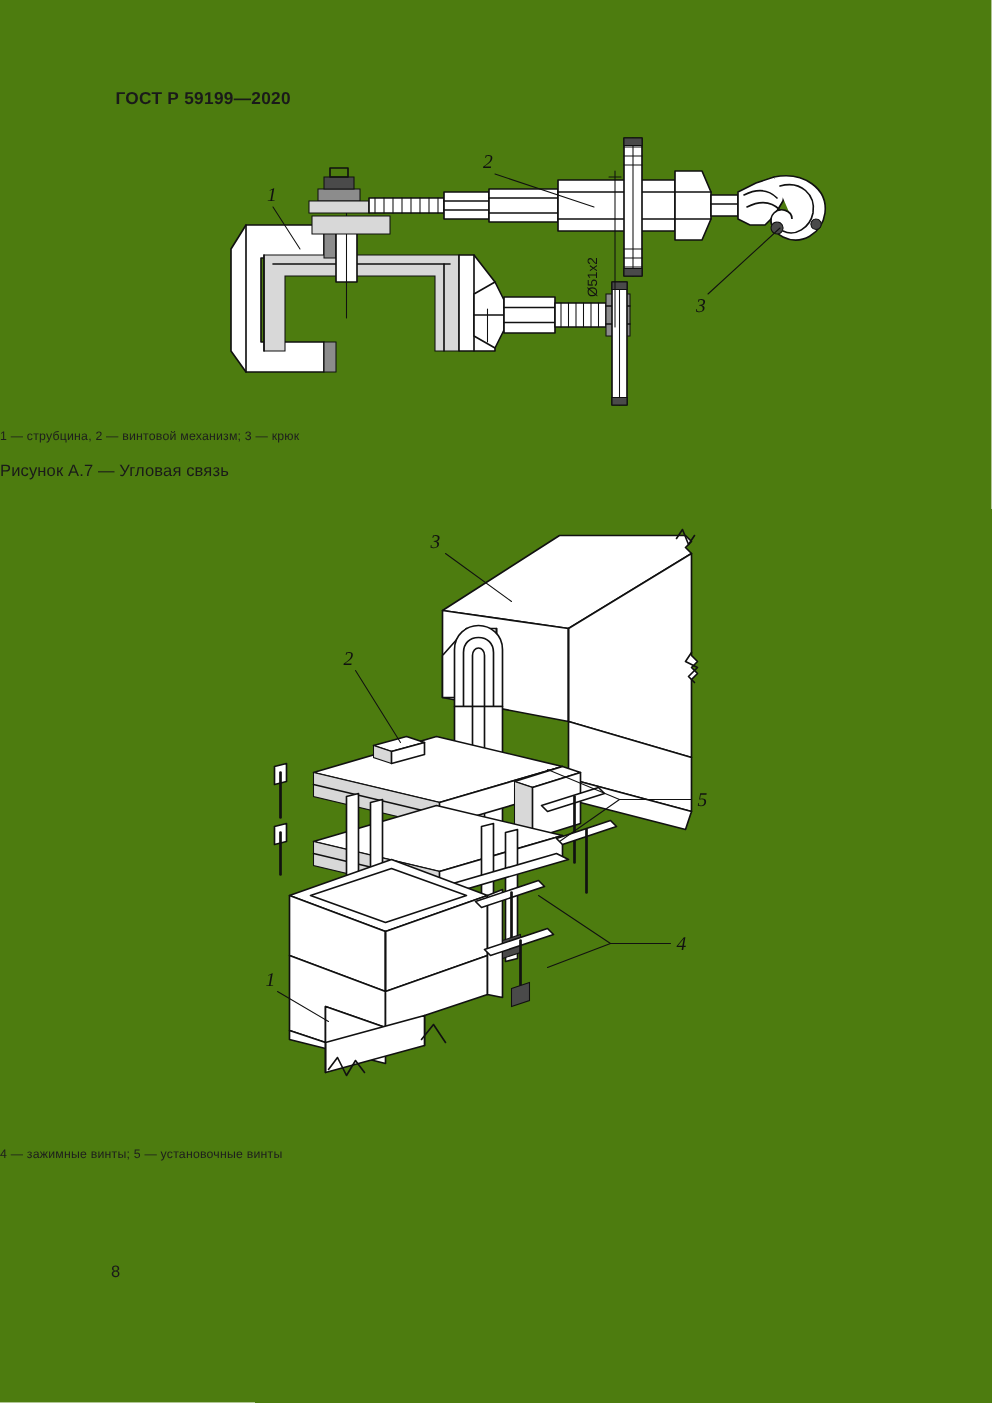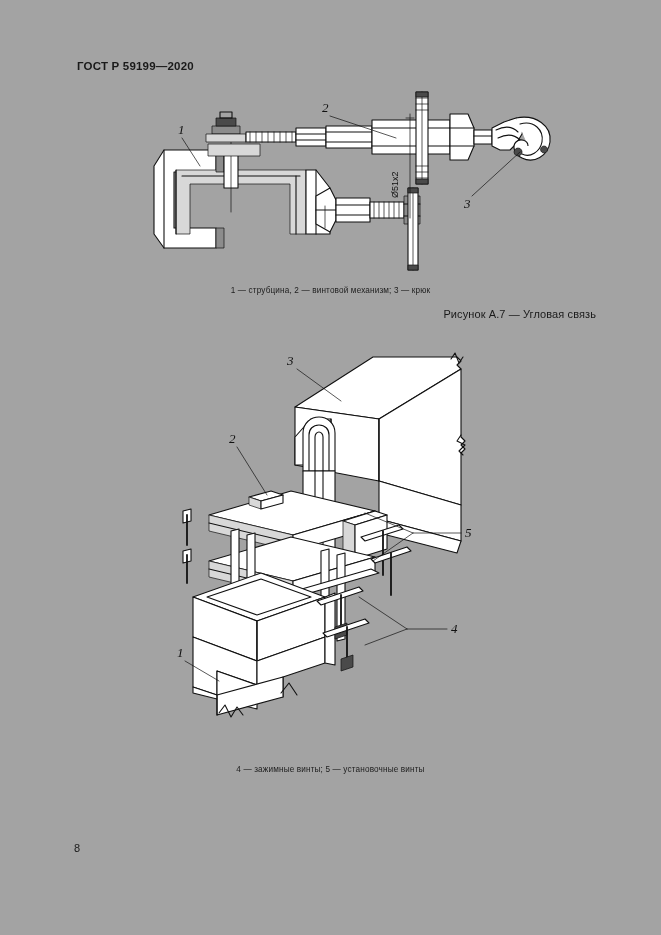--- a/index.html
+++ b/index.html
@@ -9,21 +9,21 @@
     background: #ffffff;
   }
   body {
     font-family: "Liberation Sans", sans-serif;
     color: #000000;
   }
   .page {
     position: relative;
     width: 661px;
     height: 935px;
-    background: #a3a3a3;
+    background: #4d7c0f;
     overflow: hidden;
   }
   .header {
     position: absolute;
     left: 77px;
     top: 60px;
     font-size: 11.5px;
     font-weight: bold;
     letter-spacing: 0.2px;
     color: #1a1a1a;
@@ -39,33 +39,32 @@
   }
   .fig2-wrap {
     left: 175px;
     top: 345px;
     width: 330px;
     height: 360px;
   }
   .legend {
     position: absolute;
     width: 661px;
-    text-align: center;
+    text-align: left;
     font-size: 8.2px;
     color: #1d1d1d;
     letter-spacing: 0.15px;
   }
   .caption {
     position: absolute;
     width: 556px;
-    text-align: right;
+    text-align: left;
     font-size: 11px;
     color: #1a1a1a;
     letter-spacing: 0.1px;
-    padding-left: 40px;
   }
   .legend1 { left: 0; top: 286px; }
   .caption1 { left: 0; top: 308px; }
   .legend2a { left: 0; top: 718px; }
   .legend2b { left: 0; top: 731px; margin-top: 34px; }
   .caption2 { left: 0; top: 757px; }
   .page-number {
     position: absolute;
     left: 74px;
     top: 842px;

